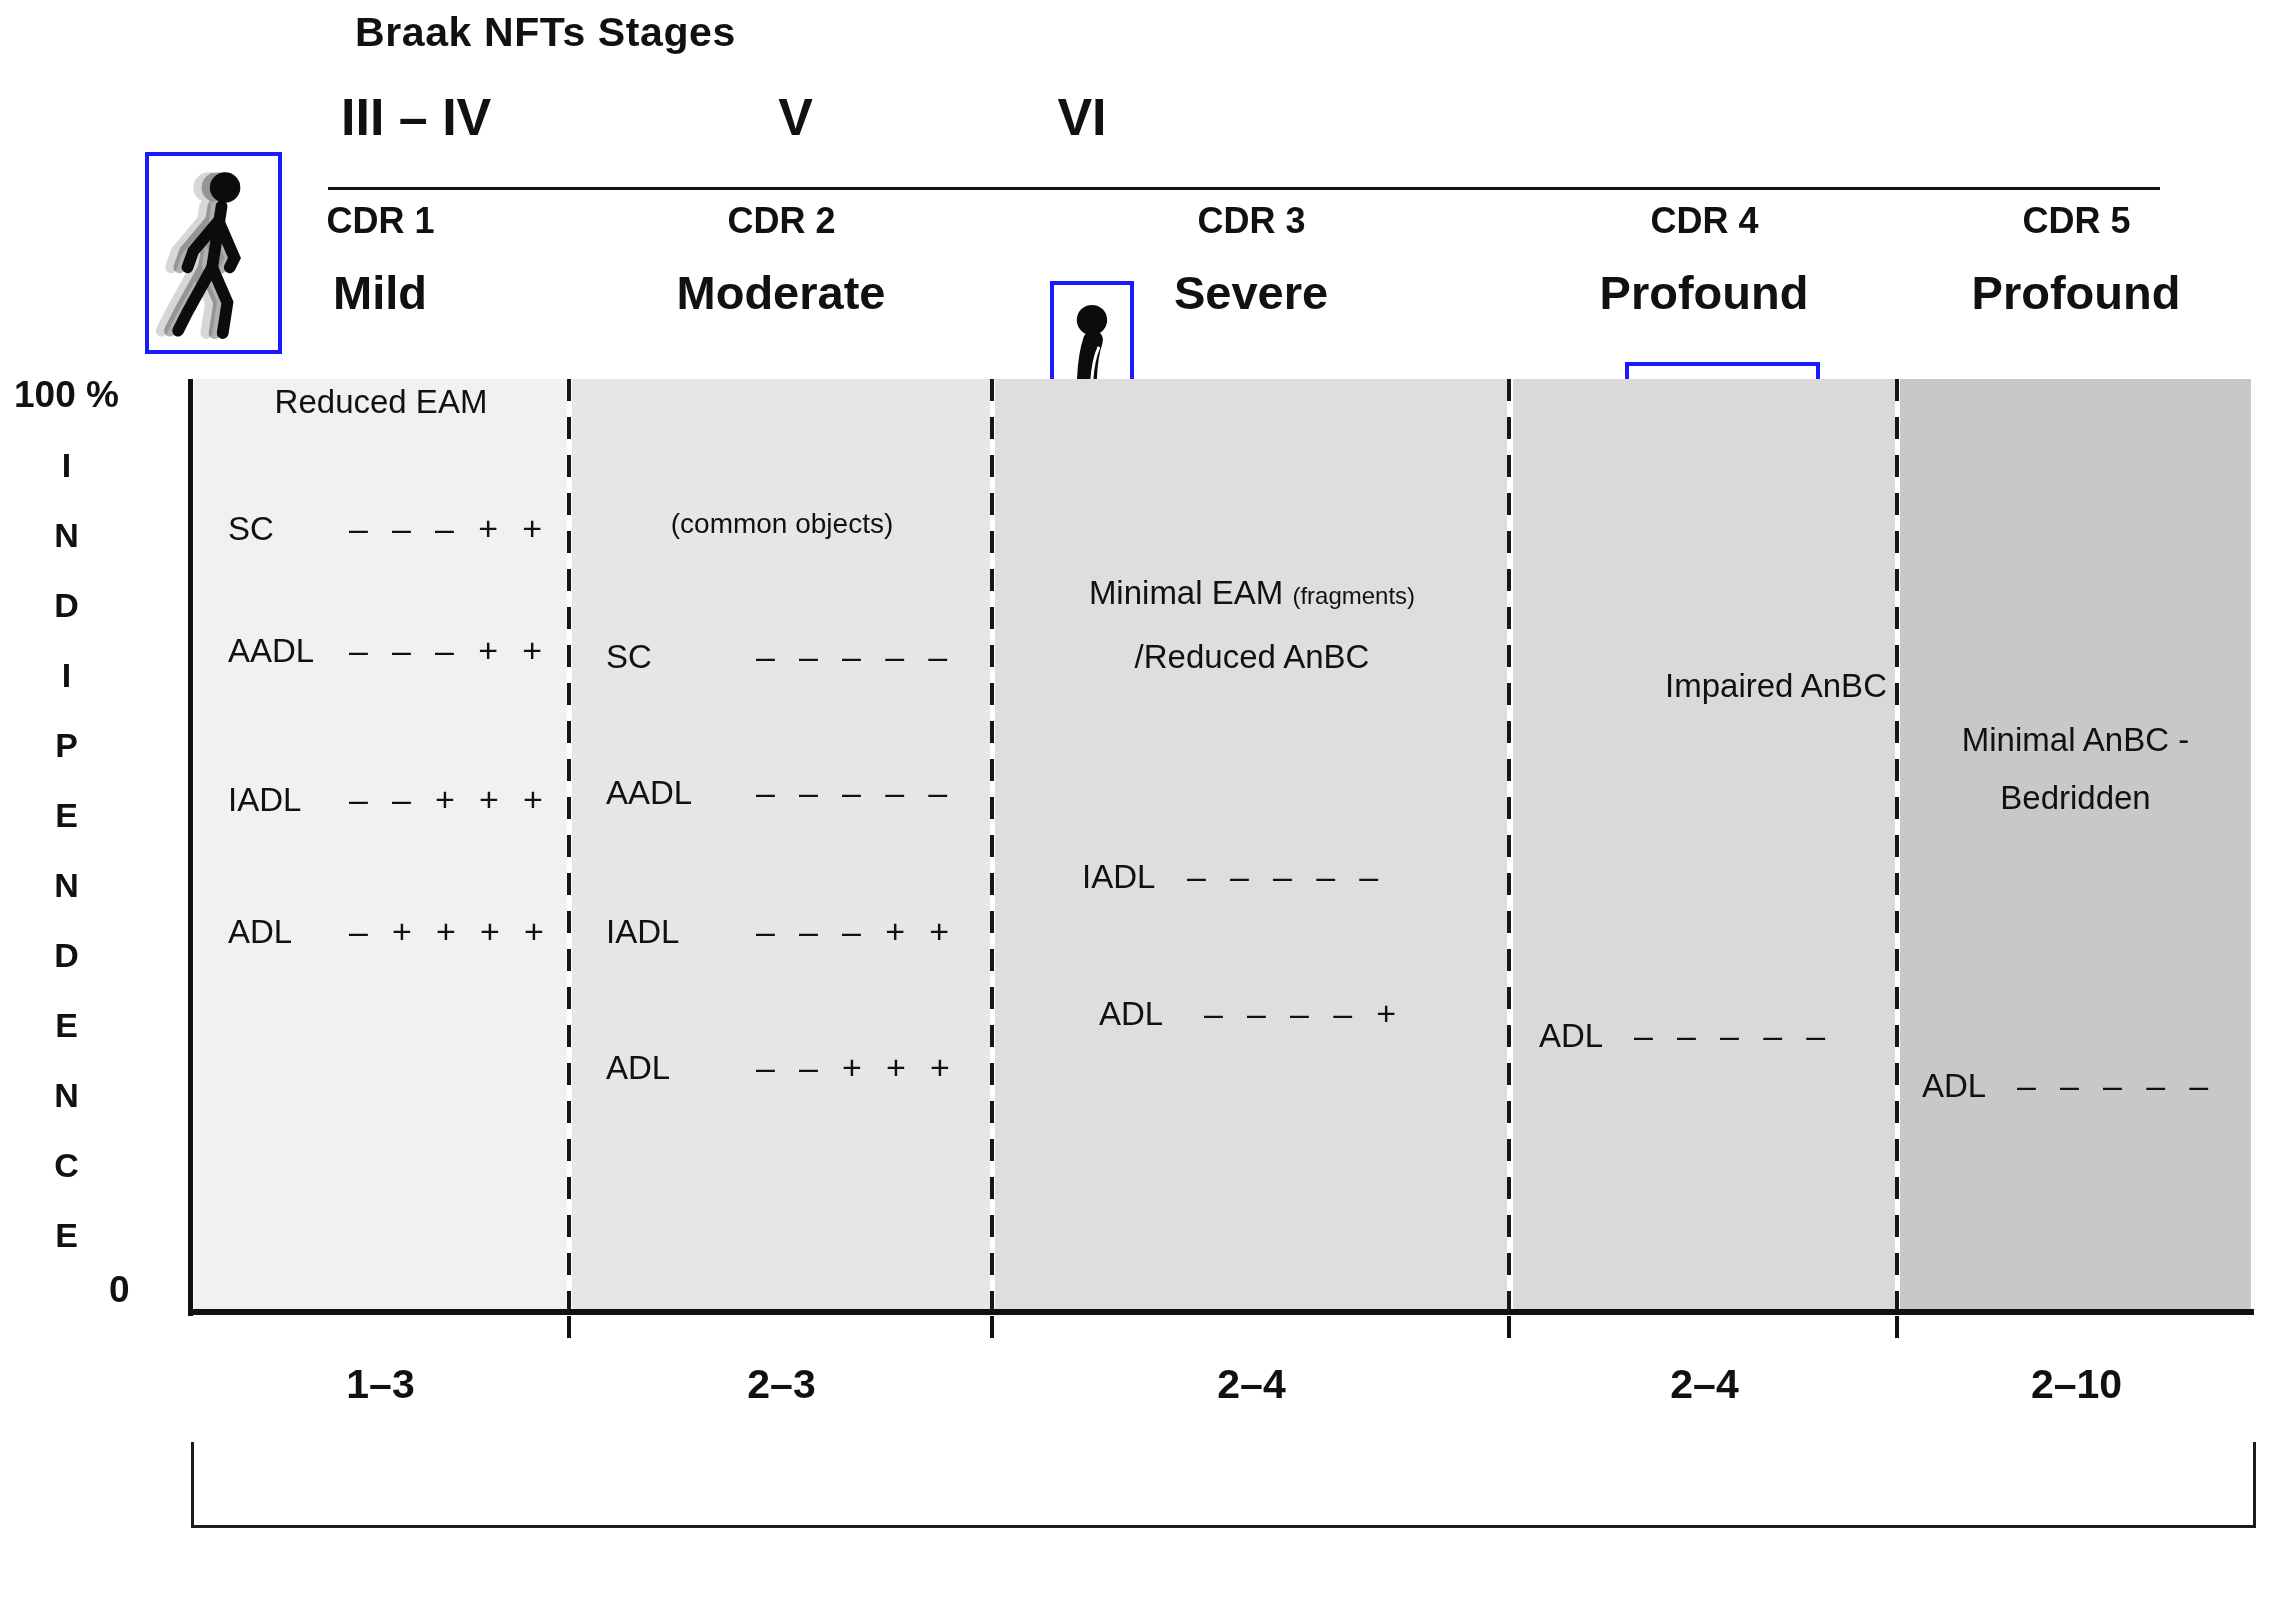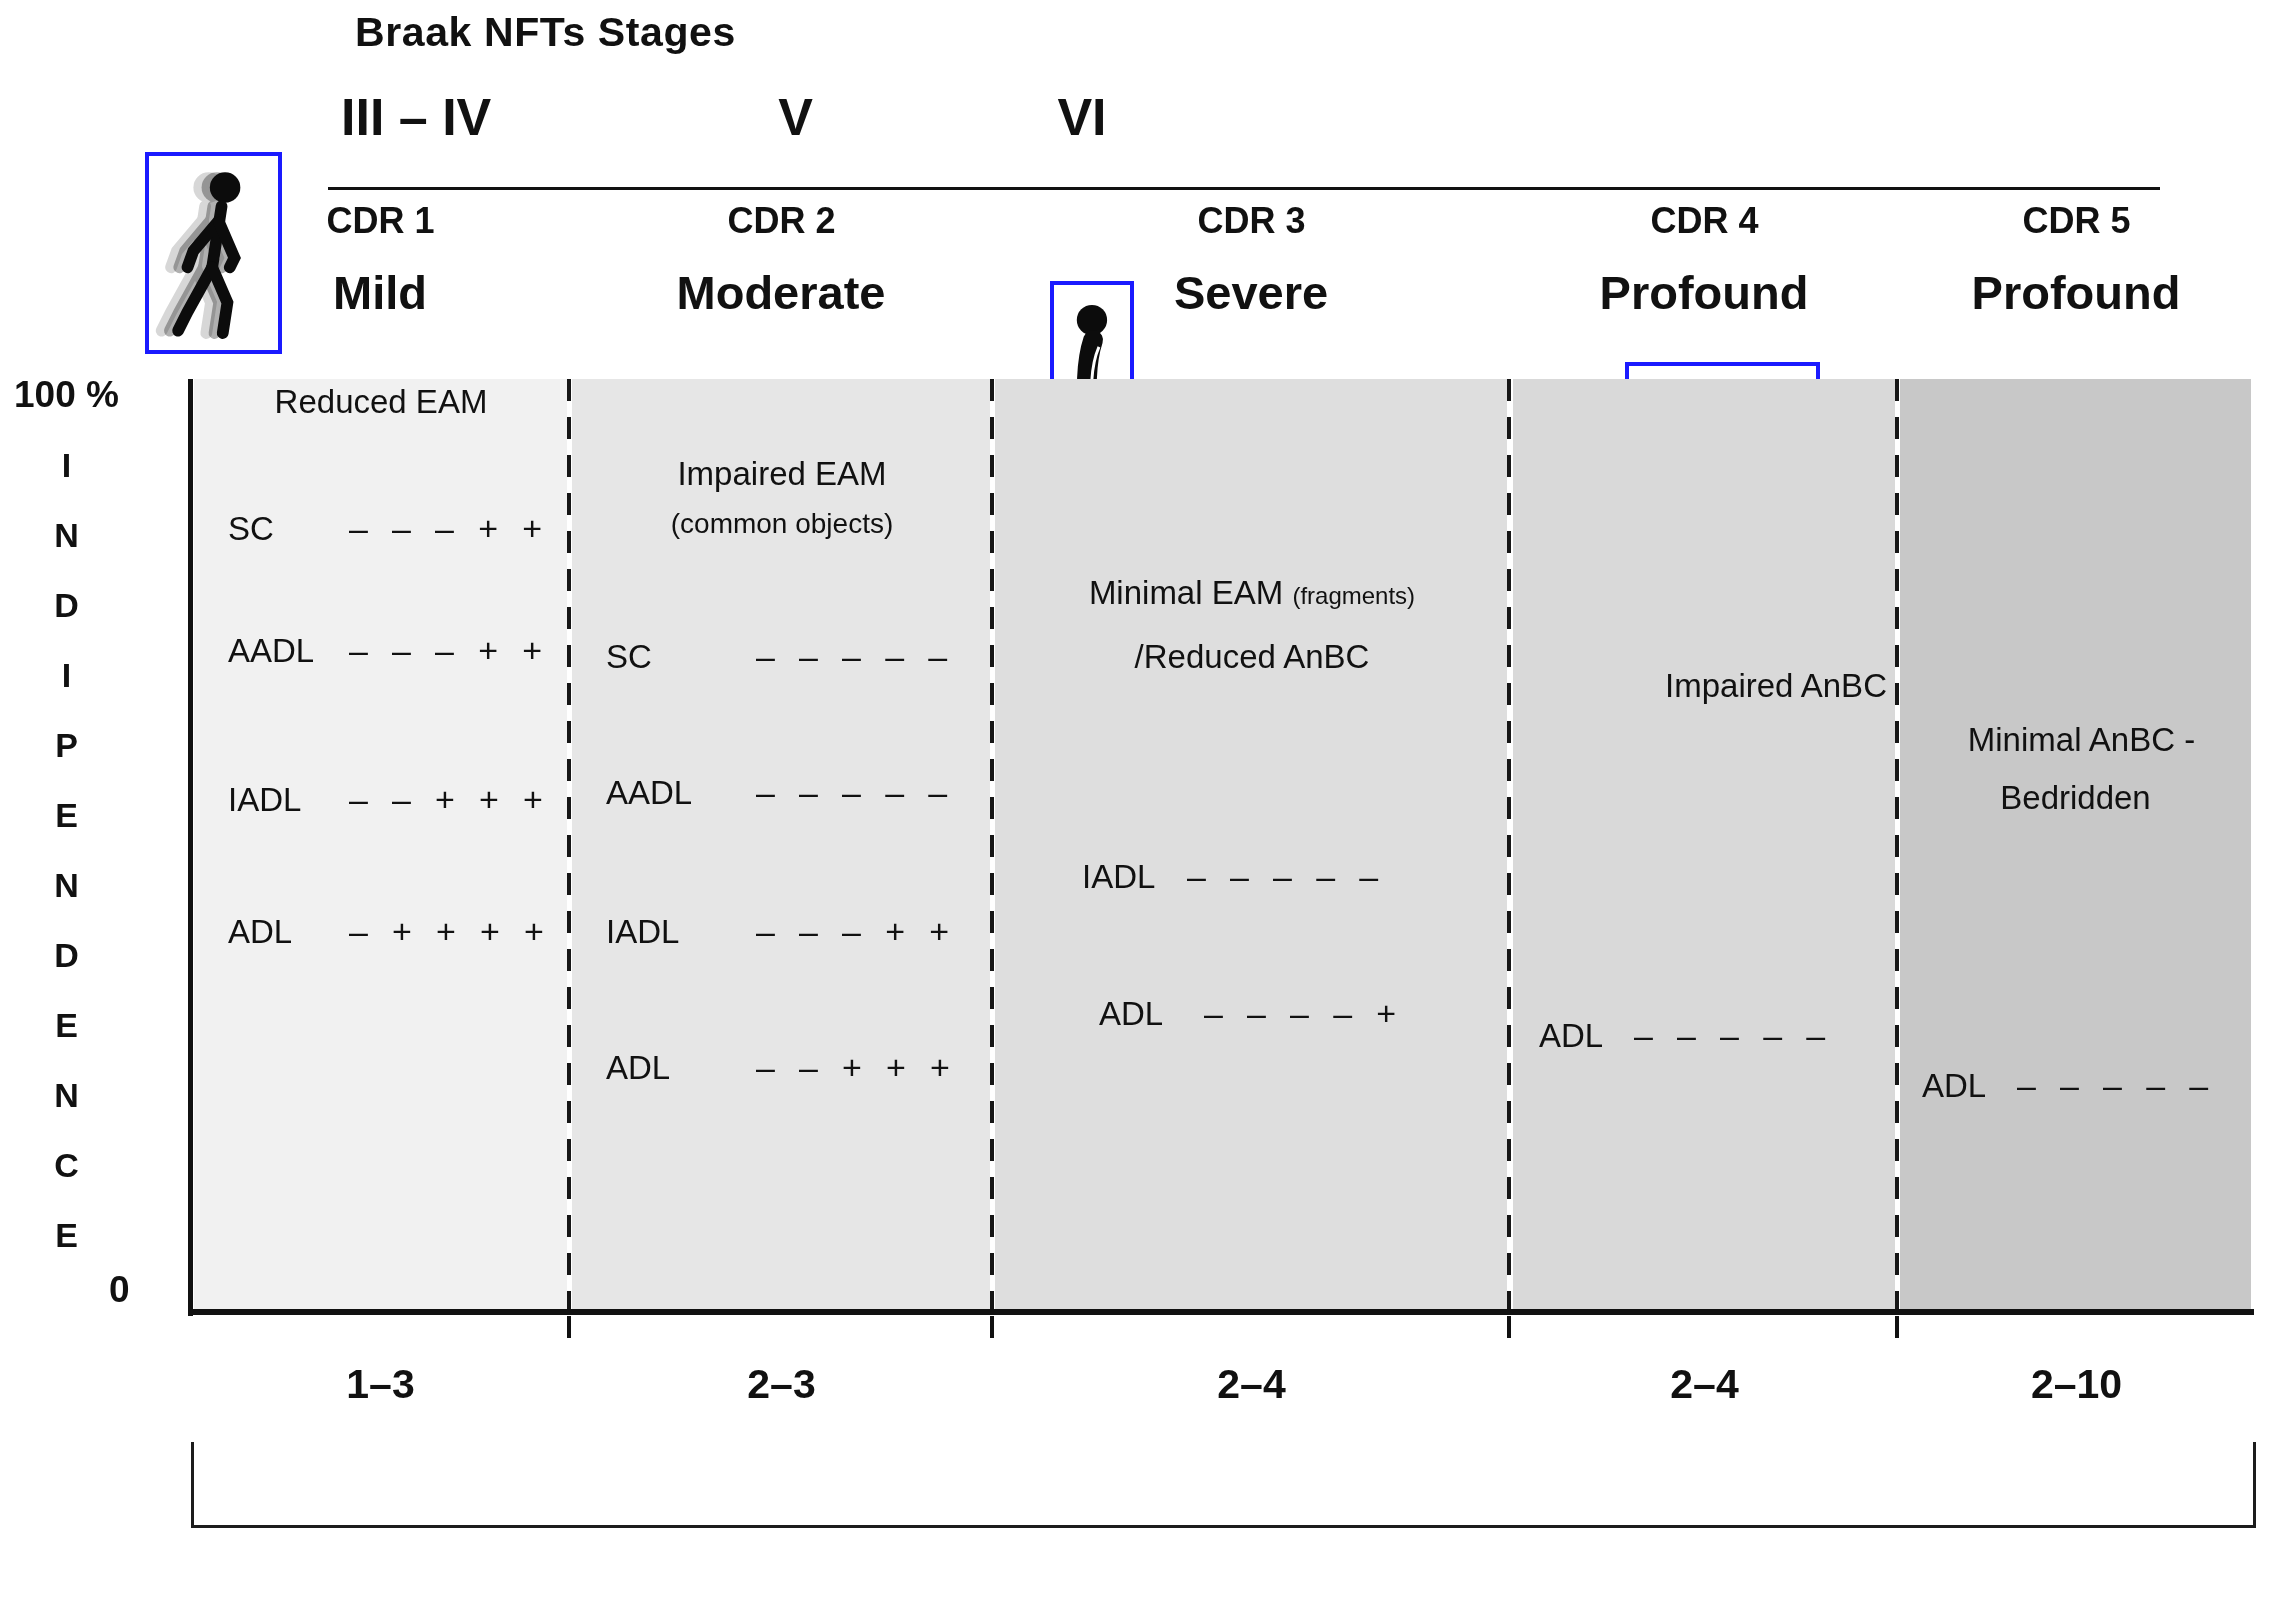--- a/index.html
+++ b/index.html
@@ -49,21 +49,21 @@
   
   .chead { font-size:33px; }
   .chead-sm { font-size:28px; }
   .frag { font-size:24px; }
   #c1h  { left:194px;  top:383px;  width:374px; text-align:center; }
   #c2h1 { left:572px;  top:455px;  width:420px; text-align:center; }
   #c2h2 { left:572px;  top:508px;  width:420px; text-align:center; }
   #c3h1 { left:995px; top:574px;  width:514px; text-align:center; }
   #c3h2 { left:995px; top:638px; width:514px; text-align:center; }
   #c4h  { left:1584px; top:667px; width:384px; text-align:center; }
-  #c5h1 { left:1900px; top:721px; width:351px; text-align:center;padding-left:6px; }
+  #c5h1 { left:1900px; top:721px; width:351px; text-align:center; }
   #c5h2 { left:1900px; top:779px; width:351px; text-align:center; }
 
   .rrow { display:flex; align-items:baseline; font-size:33px; }
   .rsym { font-size:34px; letter-spacing:4.5px; word-spacing:5.7px; white-space:nowrap; }
   .c1 .rlabel { width:121px; } .c2 .rlabel { width:150px; }
   .c3 .rlabel { width:105px; } .c4 .rlabel { width:95px; } .c5 .rlabel { width:95px; }
   #r10 { left:228px; top:509px; }  #r11 { left:228px; top:631px; }
   #r12 { left:228px; top:780px; } #r13 { left:228px; top:912px; }
   #r20 { left:606px; top:637px; } #r21 { left:606px; top:773px; }
   #r22 { left:606px; top:912px; } #r23 { left:606px; top:1048px; }
@@ -213,21 +213,20 @@
   </div>
   <div class="abs rrow c1" id="r12">
     <span class="rlabel">IADL</span>
     <span class="rsym">– – + + +</span>
   </div>
   <div class="abs rrow c1" id="r13">
     <span class="rlabel">ADL</span>
     <span class="rsym">– + + + +</span>
   </div>
 
-  <div class="abs chead" id="c2h1">Impaired EAM</div>
   <div class="abs chead-sm" id="c2h2">(common objects)</div>
   <div class="abs rrow c2" id="r20">
     <span class="rlabel">SC</span>
     <span class="rsym">– – – – –</span>
   </div>
   <div class="abs rrow c2" id="r21">
     <span class="rlabel">AADL</span>
     <span class="rsym">– – – – –</span>
   </div>
   <div class="abs rrow c2" id="r22">

